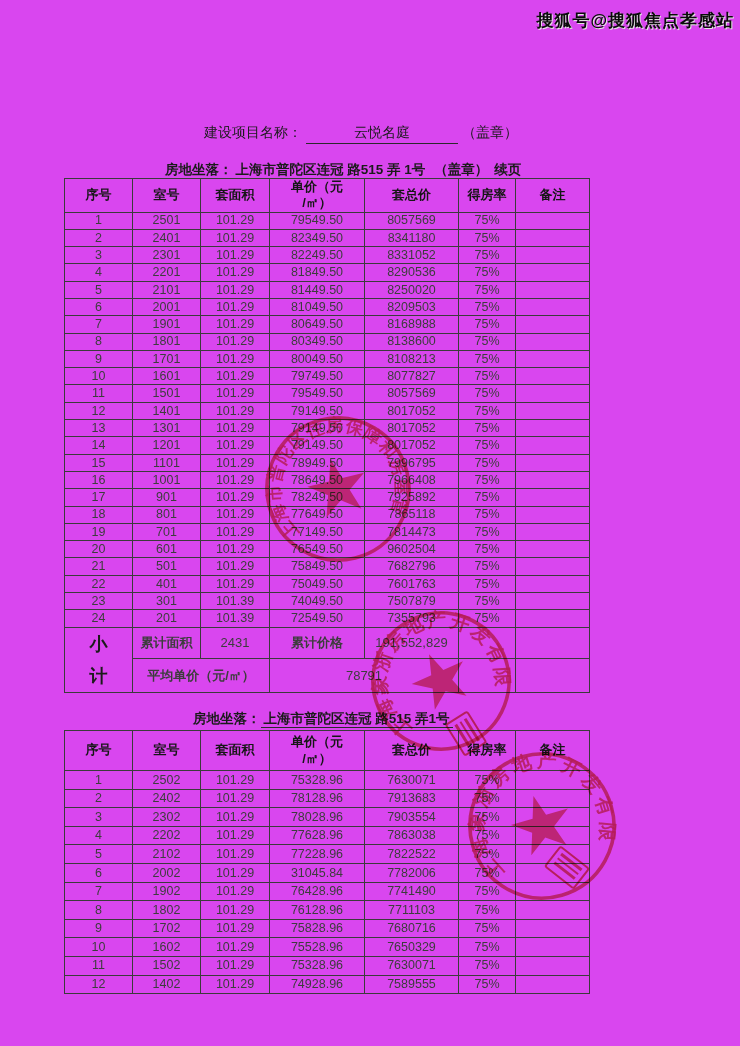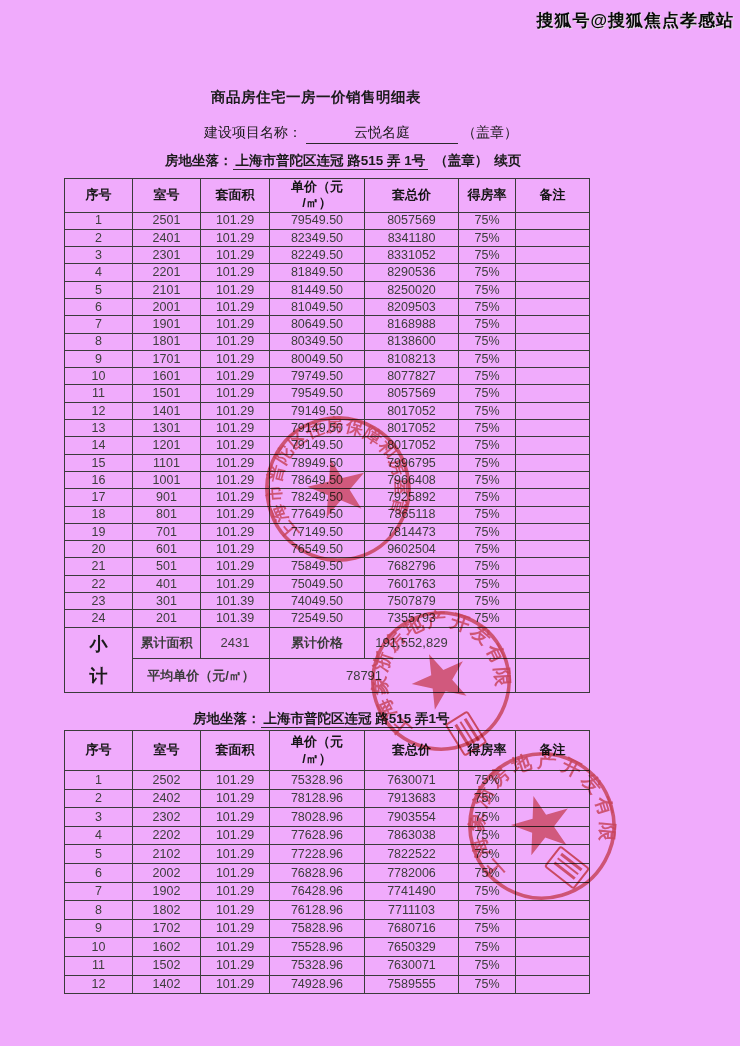--- a/index.html
+++ b/index.html
@@ -1,31 +1,31 @@
 <!DOCTYPE html>
 <html><head>
 <meta charset="utf-8">
 <style>
   html,body{margin:0;padding:0;background:#ffffff;}
   .page{
-    position:relative;width:740px;height:1046px;background:#f0abfc;
+    position:relative;width:740px;height:1046px;background:#d946ef;
     font-family:"Liberation Sans","DejaVu Sans",sans-serif;color:#333;overflow:hidden;
   }
   .watermark{
     position:absolute;top:9px;right:6px;font-size:17px;font-weight:bold;
     color:#0b0b0b;letter-spacing:1px;text-shadow:1px 1px 0 #e3e3e3;
   }
   .title{
     position:absolute;left:211px;top:88px;font-size:14.5px;font-weight:bold;
     color:#1b1b1b;letter-spacing:.5px;
   }
   .project-line{position:absolute;left:204px;top:124px;font-size:14px;font-weight:normal;color:#1b1b1b;}
   .uline{display:inline-block;min-width:120px;text-align:center;border-bottom:1.5px solid #2a2a2a;padding:0 16px 1px;margin:0 4px;}
   .loc-line{position:absolute;font-size:13.5px;font-weight:bold;color:#1b1b1b;white-space:nowrap;}
-  .loc1{left:165px;top:152px;}
+  .loc1{left:165px;top:161px;}
   .loc2{left:193px;top:710px;}
   .addr{border-bottom:1.5px solid #2a2a2a;padding:0 3px 1px;}
   .gap{display:inline-block;width:6px;}
 
   table.price-table{
     position:absolute;left:64px;width:525px;border-collapse:collapse;table-layout:fixed;
     background:transparent;
   }
   .t1{top:178px;}
   .t2{top:730px;}
@@ -53,21 +53,20 @@
   .banner2{left:447px;top:720px;transform:rotate(58deg);}
   .banner3{left:548px;top:854px;transform:rotate(38deg);}
 </style>
 </head>
 <body>
 
 <div class="page">
 
   <div class="watermark">搜狐号@搜狐焦点孝感站</div>
 
-  <div class="title">商品房住宅一房一价销售明细表</div>
 
   <div class="project-line">
     <span>建设项目名称：</span><span class="uline">云悦名庭</span><span>（盖章）</span>
   </div>
 
   <div class="loc-line loc1">
     <span>房地坐落：</span><span class="addr">上海市普陀区连冠 路515 弄 1号</span><span class="gap"></span><span>（盖章）</span><span class="gap"></span><span>续页</span>
   </div>
 
   <table class="price-table t1">
@@ -396,21 +395,21 @@
           <td>101.29</td>
           <td>77228.96</td>
           <td>7822522</td>
           <td>75%</td>
           <td></td>
         </tr>
         <tr>
           <td>6</td>
           <td>2002</td>
           <td>101.29</td>
-          <td>76828.96</td>
+          <td>31045.84</td>
           <td>7782006</td>
           <td>75%</td>
           <td></td>
         </tr>
         <tr>
           <td>7</td>
           <td>1902</td>
           <td>101.29</td>
           <td>76428.96</td>
           <td>7741490</td>

